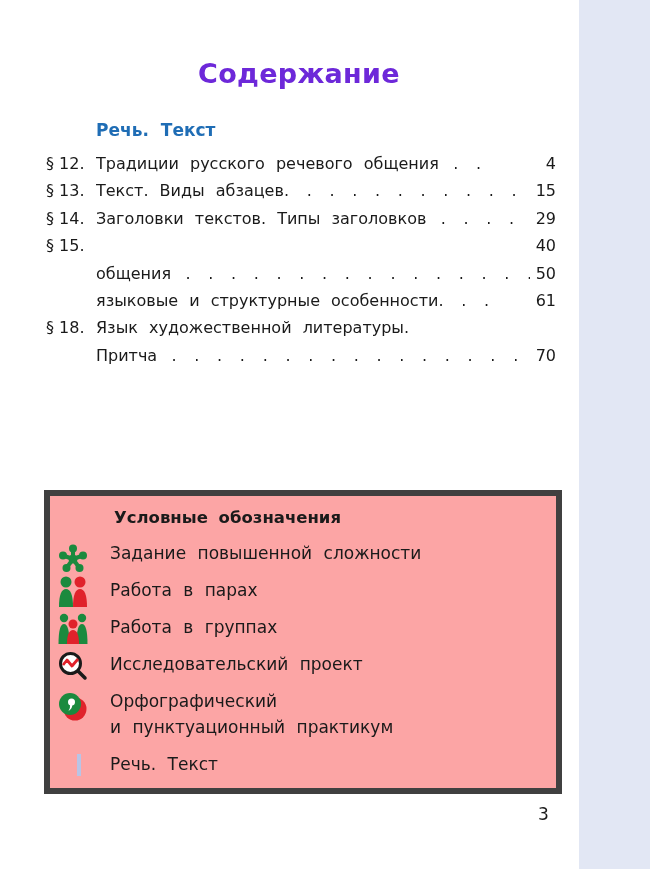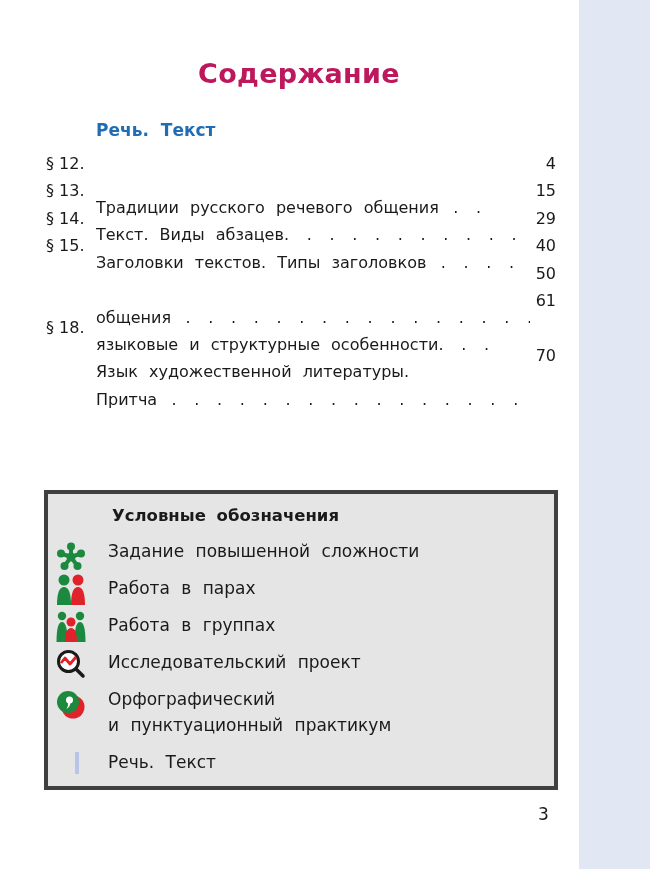--- a/index.html
+++ b/index.html
@@ -9,42 +9,42 @@
     font-family: "DejaVu Sans", "Liberation Sans", sans-serif;
     color: #1a1a1a;
   }
   .side-strip {
     position: absolute; left: 579px; top: 0; width: 71px; height: 869px;
     background: #e2e7f4;
   }
   .page-title {
     position: absolute; left: 0; width: 598px; top: 58px;
     text-align: center; font-weight: bold; font-size: 27px; letter-spacing: 0.3px;
-    color: #be185d;
+    color: #6d28d9;
   }
   .section-title {
     position: absolute; left: 96px; top: 120px;
     font-weight: bold; font-size: 17px; color: #1f6db5; word-spacing: 6px;
   }
   .toc { position: absolute; left: 46px; top: 150px; width: 510px; }
   .toc-line {
     position: relative; height: 27.4px; line-height: 27.4px; font-size: 16px;
     white-space: nowrap;
   }
   .toc-num { position: absolute; left: 0; top: 0; }
   .toc-text {
     position: absolute; left: 50px; top: 0; right: 26px;
-    word-spacing: 6px; overflow: hidden; margin-top: 44px;
+    word-spacing: 6px; overflow: hidden;
   }
   .toc-text .leader { letter-spacing: 3.3px; }
   .toc-page { position: absolute; right: 0; top: 0; text-align: right; }
 
   .legend-box {
     position: absolute; left: 44px; top: 490px; width: 506px; height: 292px;
-    border: 4px solid #404040; background: #e5e5e5;
+    border: 6px solid #404040; background: #fca5a5;
   }
   .legend-title {
     position: absolute; left: 64px; top: 12px; font-weight: bold; font-size: 16.5px;
     word-spacing: 5px;
   }
   .legend-item { position: absolute; left: 0; width: 100%; }
   .legend-icon { position: absolute; left: 8px; width: 30px; height: 30px; }
   .legend-label {
     position: absolute; left: 60px; font-size: 17px; line-height: 27px; word-spacing: 6px;
     white-space: nowrap;

